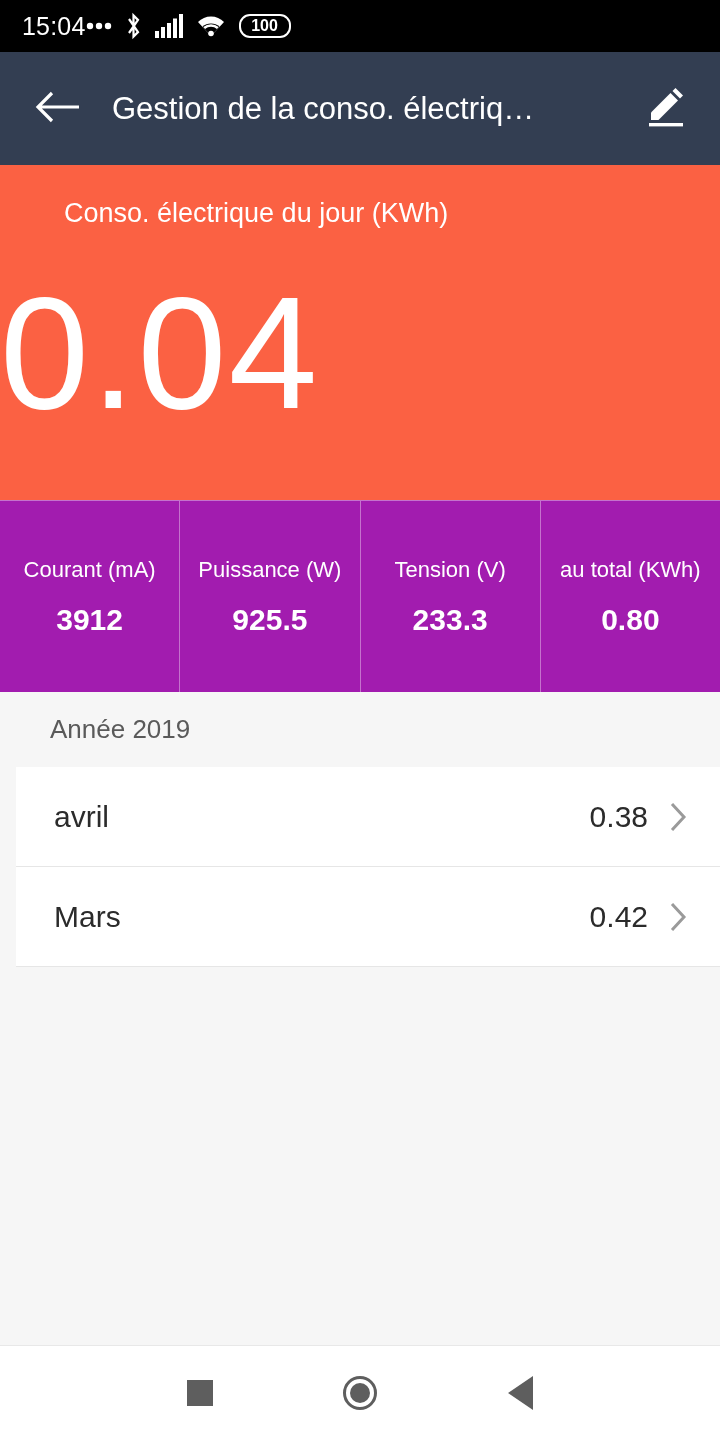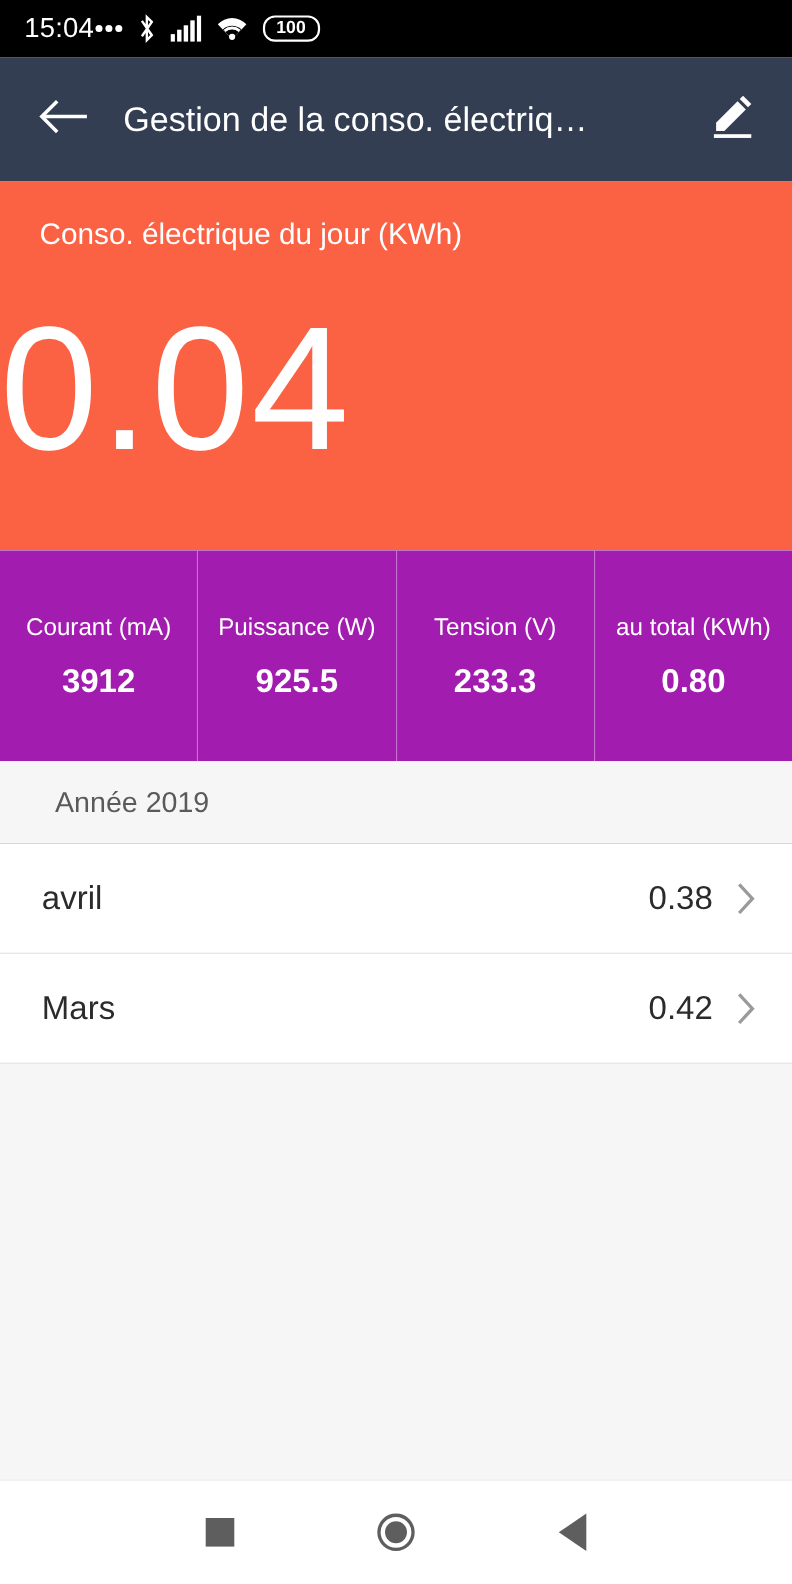--- a/index.html
+++ b/index.html
@@ -101,21 +101,21 @@
   
   .hero {
     background: #fb6143;
     flex: 0 0 auto;
     height: 335px;
     position: relative;
   }
   .hero-label {
     position: absolute;
     top: 33px;
-    left: 36px;
+    left: 64px;
     color: #ffffff;
     font-size: 27px;
   }
   .hero-value {
     position: absolute;
     top: 108px;
     left: 0;
     right: 0;
     text-align: left;
     color: #ffffff;
@@ -164,22 +164,23 @@
   .section-header {
     height: 75px;
     display: flex;
     align-items: center;
     padding-left: 50px;
     background: #f6f6f6;
     color: #5a5a5a;
     font-size: 26px;
   }
   .list {
-    background: #a21caf;
-    flex: 0 0 auto;
+    background: #0ea5e9;
+    flex: 0 0 auto;
+    margin-left: 16px;
   }
   .list-row {
     height: 100px;
     display: flex;
     align-items: center;
     padding: 0 30px 0 38px;
     background: #ffffff;
     border-bottom: 1px solid #e6e6e6;
   }
   .list-row-label {

